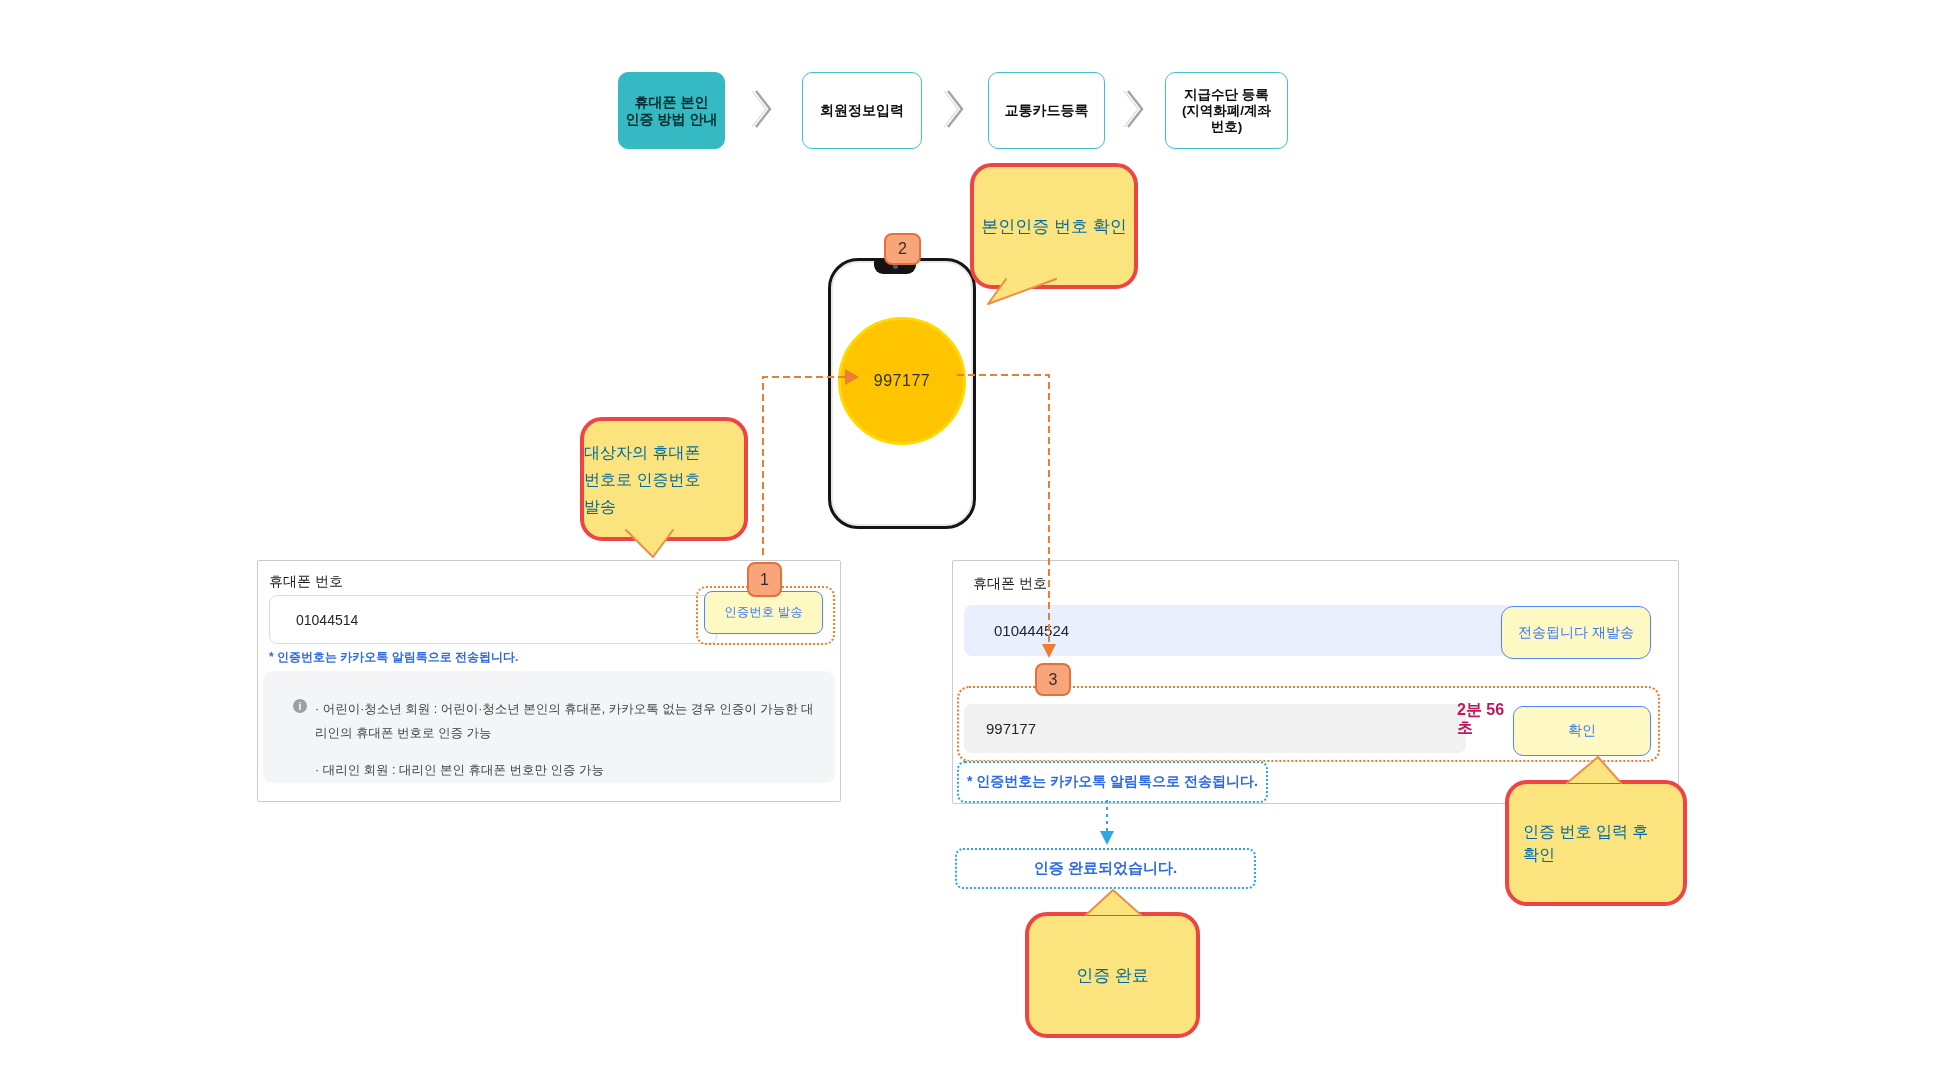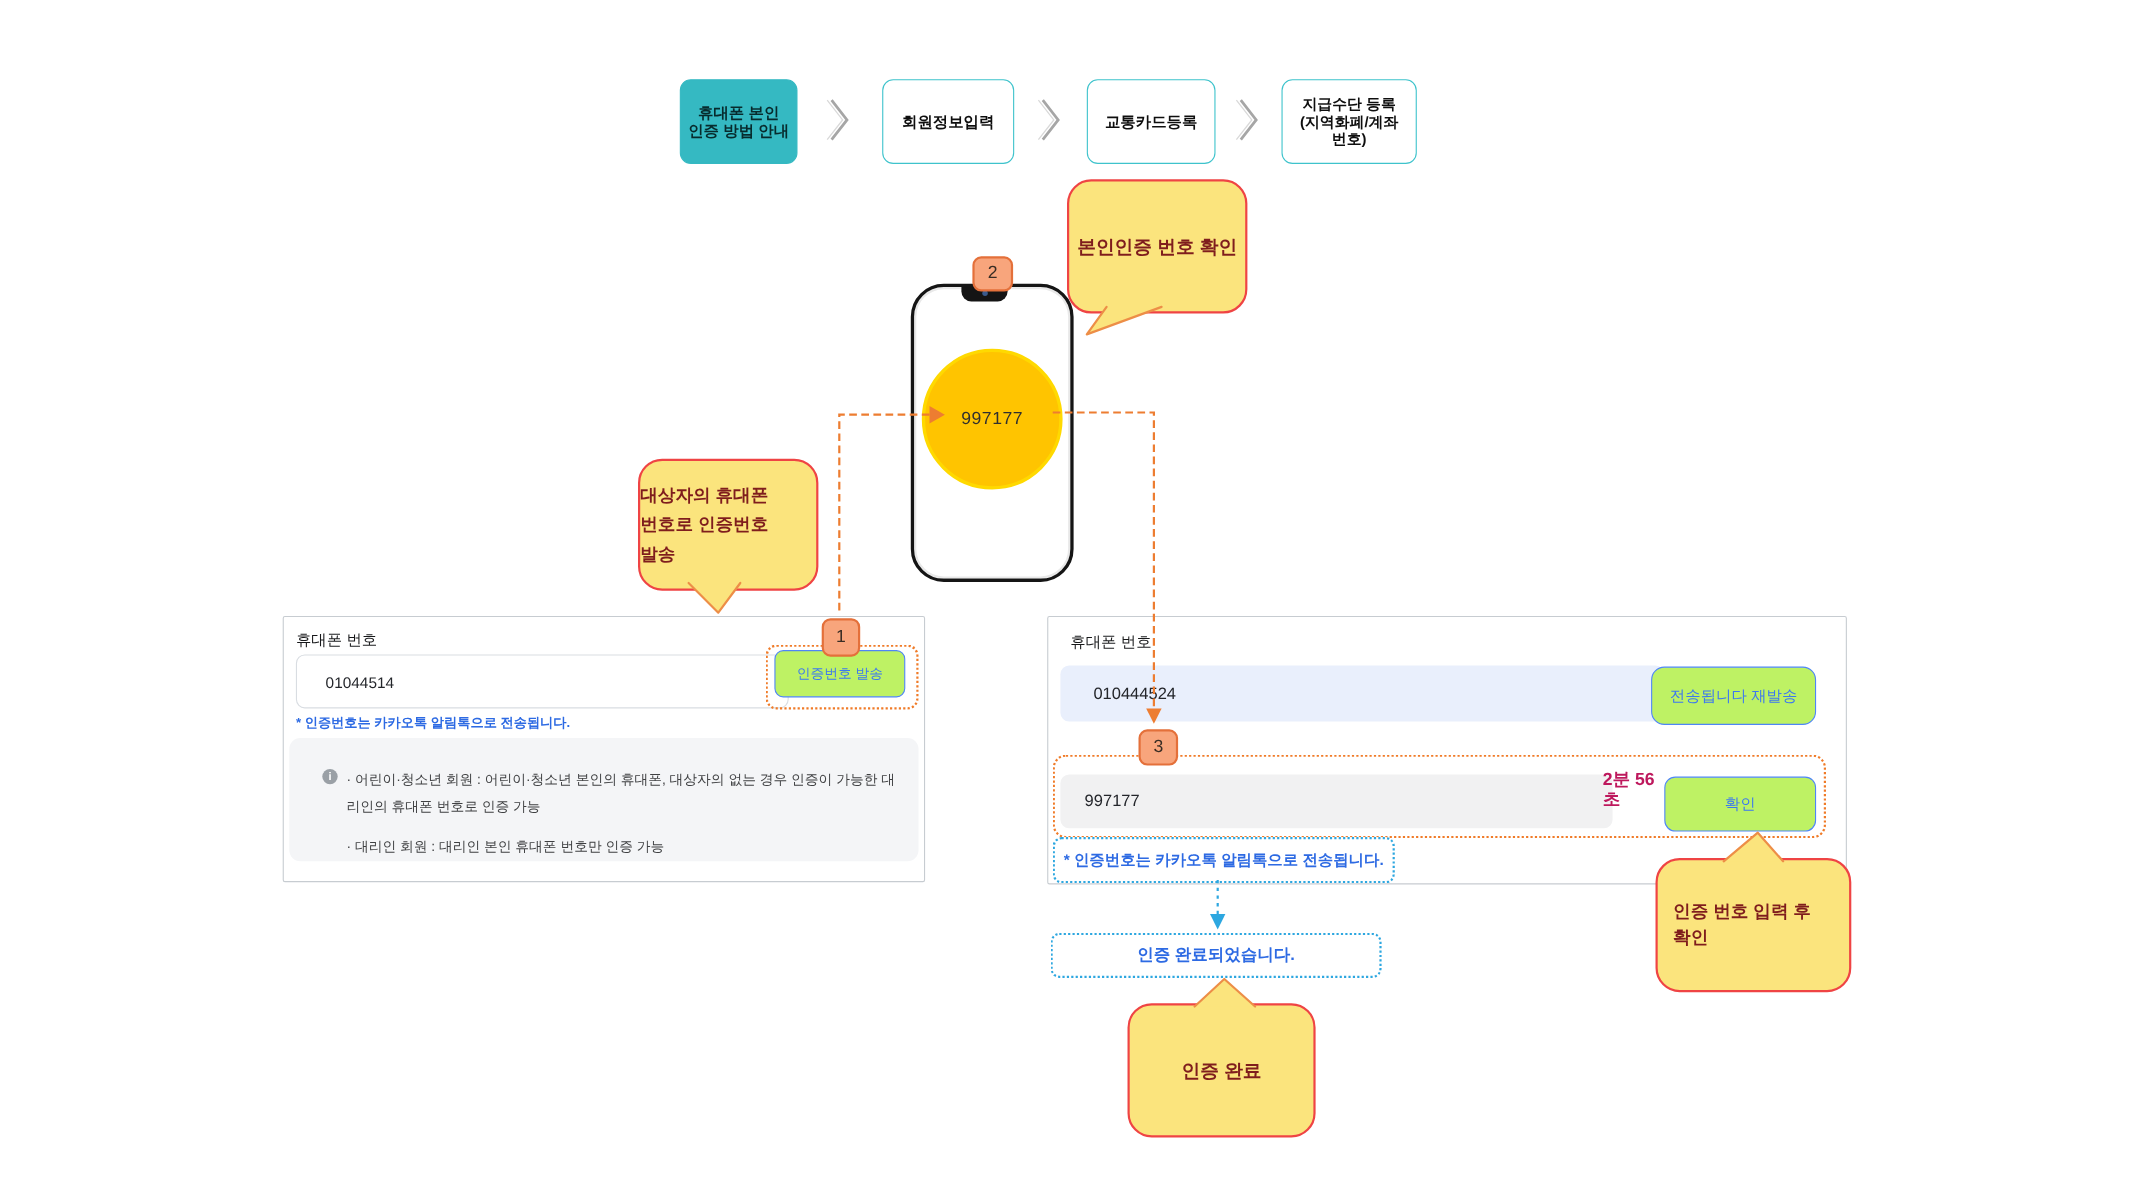--- a/index.html
+++ b/index.html
@@ -22,21 +22,21 @@
 
   
   .panel{position:absolute;background:#fff;border:1px solid #c7ccd1;border-radius:2px;z-index:1;}
   .panel-label{position:absolute;font-size:14px;font-weight:400;color:#17181a;}
   .field{
     position:absolute;border-radius:8px;font-size:14px;color:#24262b;
     border:1px solid #d9dde2;background:#fff;outline:none;
     font-family:"Liberation Sans","DejaVu Sans",sans-serif;
   }
   .btn-blue{
-    position:absolute;background:#bef264;border:1.5px solid #4f86f7;border-radius:10px;
+    position:absolute;background:#fef9c3;border:1.5px solid #4f86f7;border-radius:10px;
     color:#3c78f0;display:flex;align-items:center;justify-content:center;cursor:pointer;
     font-family:"Liberation Sans","DejaVu Sans",sans-serif;
   }
   .dotted-orange{position:absolute;border:2px dotted #f07b28;border-radius:12px;background:transparent;}
   .dotted-blue{
     position:absolute;border:2px dotted #2da7e0;border-radius:8px;background:#fff;
     color:#2d6ae3;display:flex;align-items:center;
   }
   .note-blue{position:absolute;color:#2d6ae3;font-weight:600;}
   .info-box{position:absolute;background:#f4f5f7;border-radius:10px;}
@@ -70,22 +70,22 @@
   .cam-dot{position:absolute;left:19px;top:4px;width:5px;height:5px;border-radius:50%;background:#3a5a8c;}
   .code-circle{
     position:absolute;left:838px;top:317px;width:122px;height:122px;border-radius:50%;
     background:#ffc400;border:3px solid #ffd900;z-index:3;
     display:flex;align-items:center;justify-content:center;
     font-size:16px;color:#2f2f2f;letter-spacing:0.5px;
   }
 
   
   .bubble{
-    position:absolute;background:#fbe47d;border:2px solid #ef4444;border-radius:22px;
-    color:#7f1d1d;font-weight:700;z-index:5;white-space:pre-line;
+    position:absolute;background:#fbe47d;border:4px solid #ef4444;border-radius:22px;
+    color:#0369a1;font-weight:400;z-index:5;white-space:pre-line;
     display:flex;flex-direction:column;justify-content:center;
   }
   .bubble.center{align-items:center;text-align:center;}
 
   
   #overlay{position:absolute;left:0;top:0;z-index:10;pointer-events:none;}
 </style>
 </head>
 <body>
 
@@ -117,21 +117,21 @@
 
 <div class="panel" style="left:257px;top:560px;width:582px;height:240px;">
   <div class="panel-label" style="left:11px;top:12px;">휴대폰 번호</div>
   <input class="field" style="left: 11px; top: 34px; width: 420px; height: 47px; padding: 0px 0px 0px 26px;" readonly="" value="01044514">
   <div class="dotted-orange" style="left:438px;top:25px;width:135px;height:55px;border-radius:10px;"></div>
   <button class="btn-blue" style="left:446px;top:30px;width:119px;height:43px;font-size:12.5px;border-radius:8px;">인증번호 발송</button>
   <div class="note-blue" style="left:11px;top:88px;font-size:12px;">* 인증번호는 카카오톡 알림톡으로 전송됩니다.</div>
   <div class="info-box" style="left:5px;top:110px;width:572px;height:112px;">
     <i class="info-icon">i</i>
     <div class="info-text">
-      <div>· 어린이·청소년 회원 : 어린이·청소년 본인의 휴대폰, 대상자의 없는 경우 인증이 가능한 대리인의 휴대폰 번호로 인증 가능</div>
+      <div>· 어린이·청소년 회원 : 어린이·청소년 본인의 휴대폰, 카카오톡 없는 경우 인증이 가능한 대리인의 휴대폰 번호로 인증 가능</div>
       <div class="info-line2">· 대리인 회원 : 대리인 본인 휴대폰 번호만 인증 가능</div>
     </div>
   </div>
 </div>
 <div class="badge" style="left:747px;top:562px;width:31px;height:31px;">1</div>
 
 <div class="panel" style="left:952px;top:560px;width:725px;height:242px;">
   <div class="panel-label" style="left:20px;top:14px;">휴대폰 번호</div>
   <input class="field" style="left: 11px; top: 44px; width: 519px; height: 51px; padding: 0px 0px 0px 30px; background: rgb(233, 239, 252); border: none; font-size: 15px;" readonly="" value="010444524">
   <button class="btn-blue" style="left:548px;top:45px;width:150px;height:53px;font-size:14px;border-radius:12px;">전송됩니다 재발송</button>

